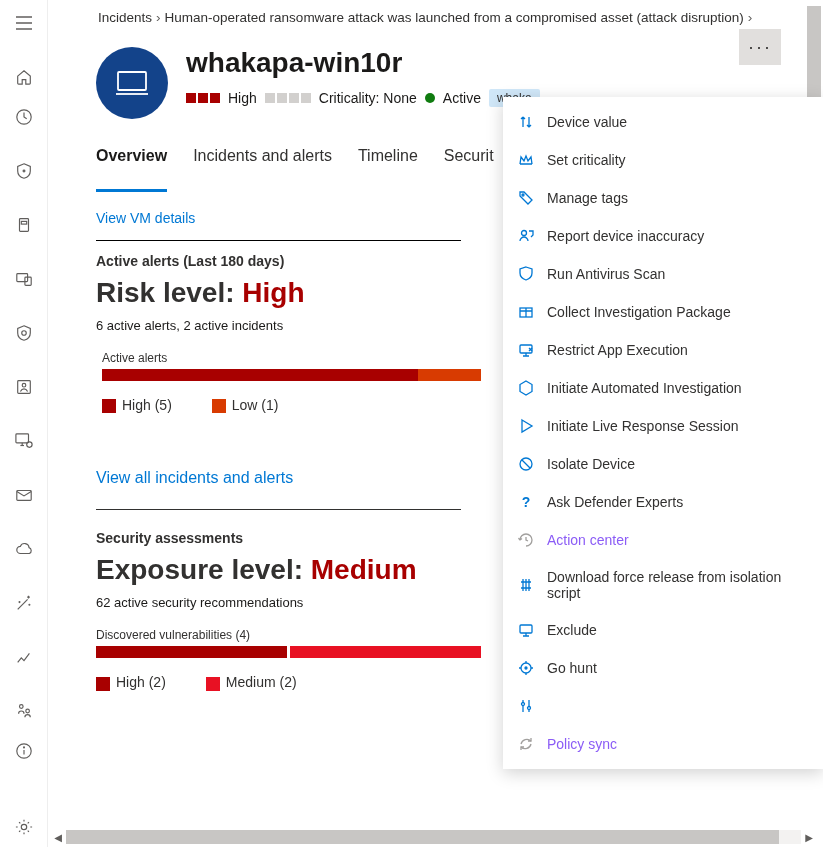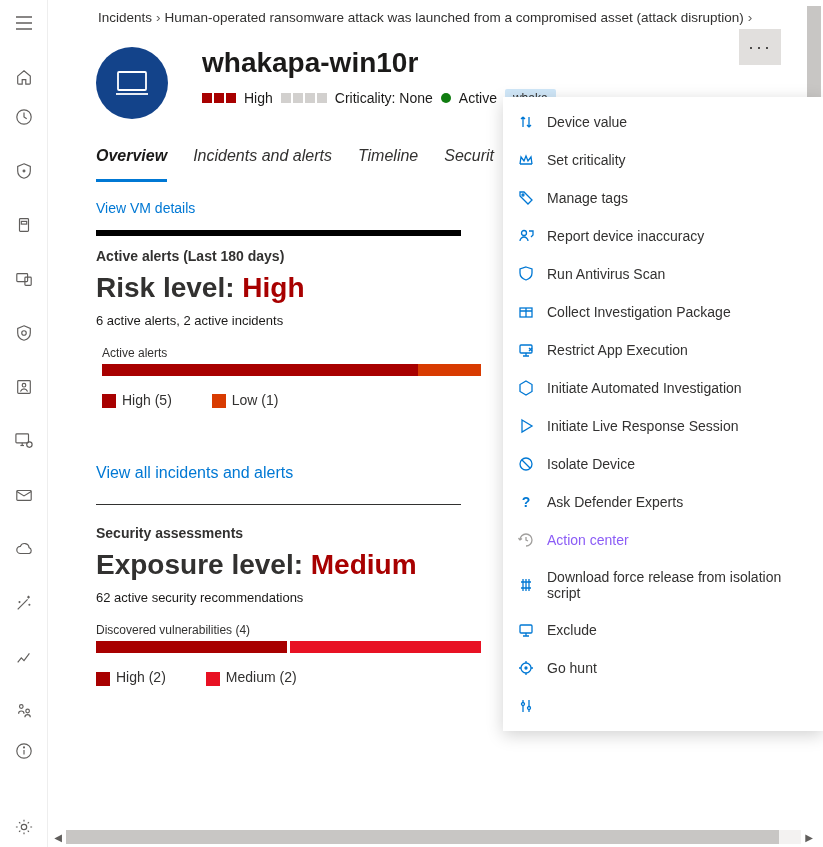--- a/index.html
+++ b/index.html
@@ -45,21 +45,21 @@
       display: flex;
       align-items: center;
       gap: 4px;
       white-space: nowrap;
     }
     .breadcrumb .chev { color: #605e5c; }
     .header-row {
       display: flex;
       align-items: flex-start;
       padding-top: 18px;
-      gap: 34px;
+      gap: 18px;
       position: relative;
     }
     .device-circle {
       width: 72px; height: 72px;
       border-radius: 50%;
       background: #13438a;
       display: flex; align-items: center; justify-content: center;
       flex-shrink: 0;
       margin-left: 8px;
     }
@@ -104,39 +104,38 @@
     .tabs {
       margin-top: 28px;
       display: flex;
       gap: 26px;
       border-bottom: 0;
       padding-left: 8px;
     }
     .tab {
       font-size: 16px;
       color: #323130;
-      padding-bottom: 14px;
+      padding-bottom: 24px;
       cursor: pointer;
-      font-style: italic;
     }
     .tab.active {
       font-weight: 600;
       border-bottom: 3px solid #0078d4;
       color: #1b1a19;
     }
     .link { color: #0078d4; cursor: pointer; }
     .section {
       padding-left: 8px;
       padding-right: 42px;
     }
     .view-vm {
       margin-top: 18px;
       font-size: 14px;
       padding-bottom: 14px;
-      border-bottom: 6px solid #000000;
+      border-bottom: 1px solid #000000;
       margin-right: 320px;
     }
     .section-label {
       font-weight: 600;
       font-size: 14px;
       margin-top: 12px;
     }
     .risk-title {
       font-size: 28px;
       font-weight: 700;
@@ -535,20 +534,29 @@
       </div>
     <div class="item">
         <span class="mi">
           <svg width="16" height="16" viewBox="0 0 16 16" fill="none" stroke="currentColor" stroke-width="1.3">
             <path d="M5 2v12M11 2v12"></path>
             <circle cx="5" cy="6" r="1.5" fill="#fff"></circle>
             <circle cx="11" cy="10" r="1.5" fill="#fff"></circle>
           </svg>
         </span>
       </div>
+    <div class="item disabled">
+        <span class="mi">
+          <svg width="16" height="16" viewBox="0 0 16 16" fill="none" stroke="currentColor" stroke-width="1.3">
+            <path d="M13 5a6 6 0 00-10 3M3 11a6 6 0 0010-3"></path>
+            <path d="M13 2v3h-3M3 14v-3h3"></path>
+          </svg>
+        </span>
+        <span>Policy sync</span>
+      </div>
   </div>
 
 </div>
 
 <div class="vscroll">
     <div class="thumb"></div>
   </div>
 <div class="hscroll">
   <div class="arrow">◀</div>
   <div class="track">

